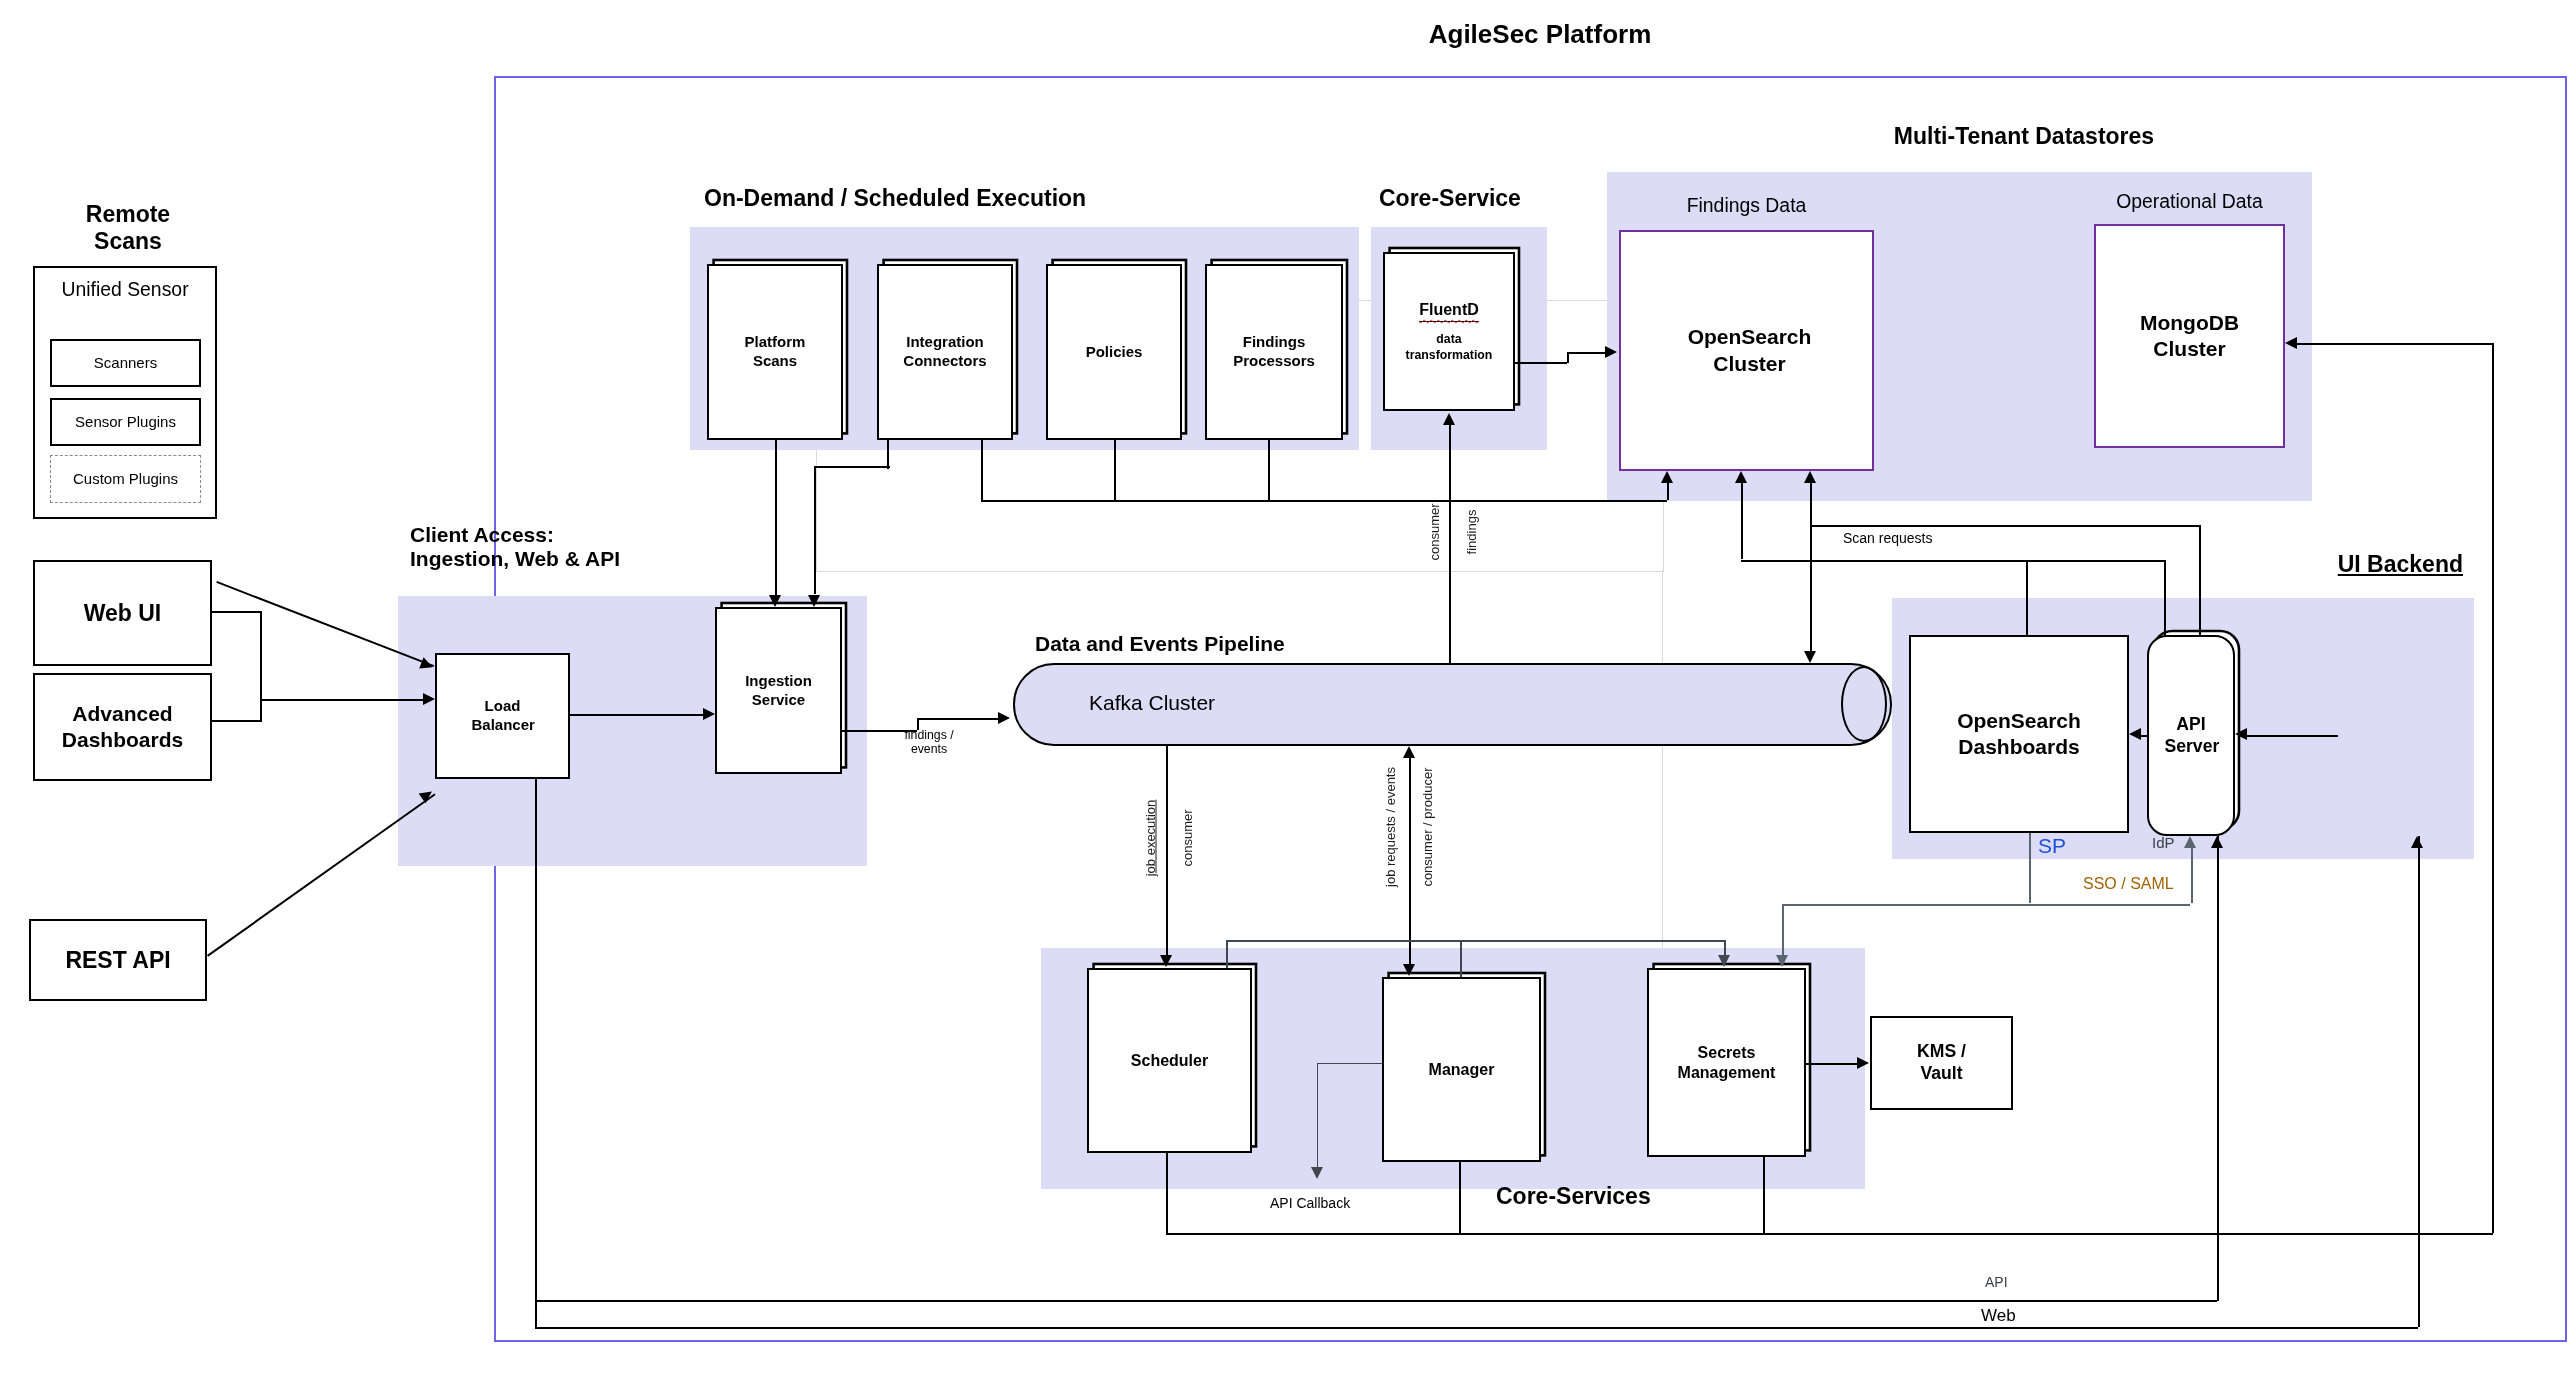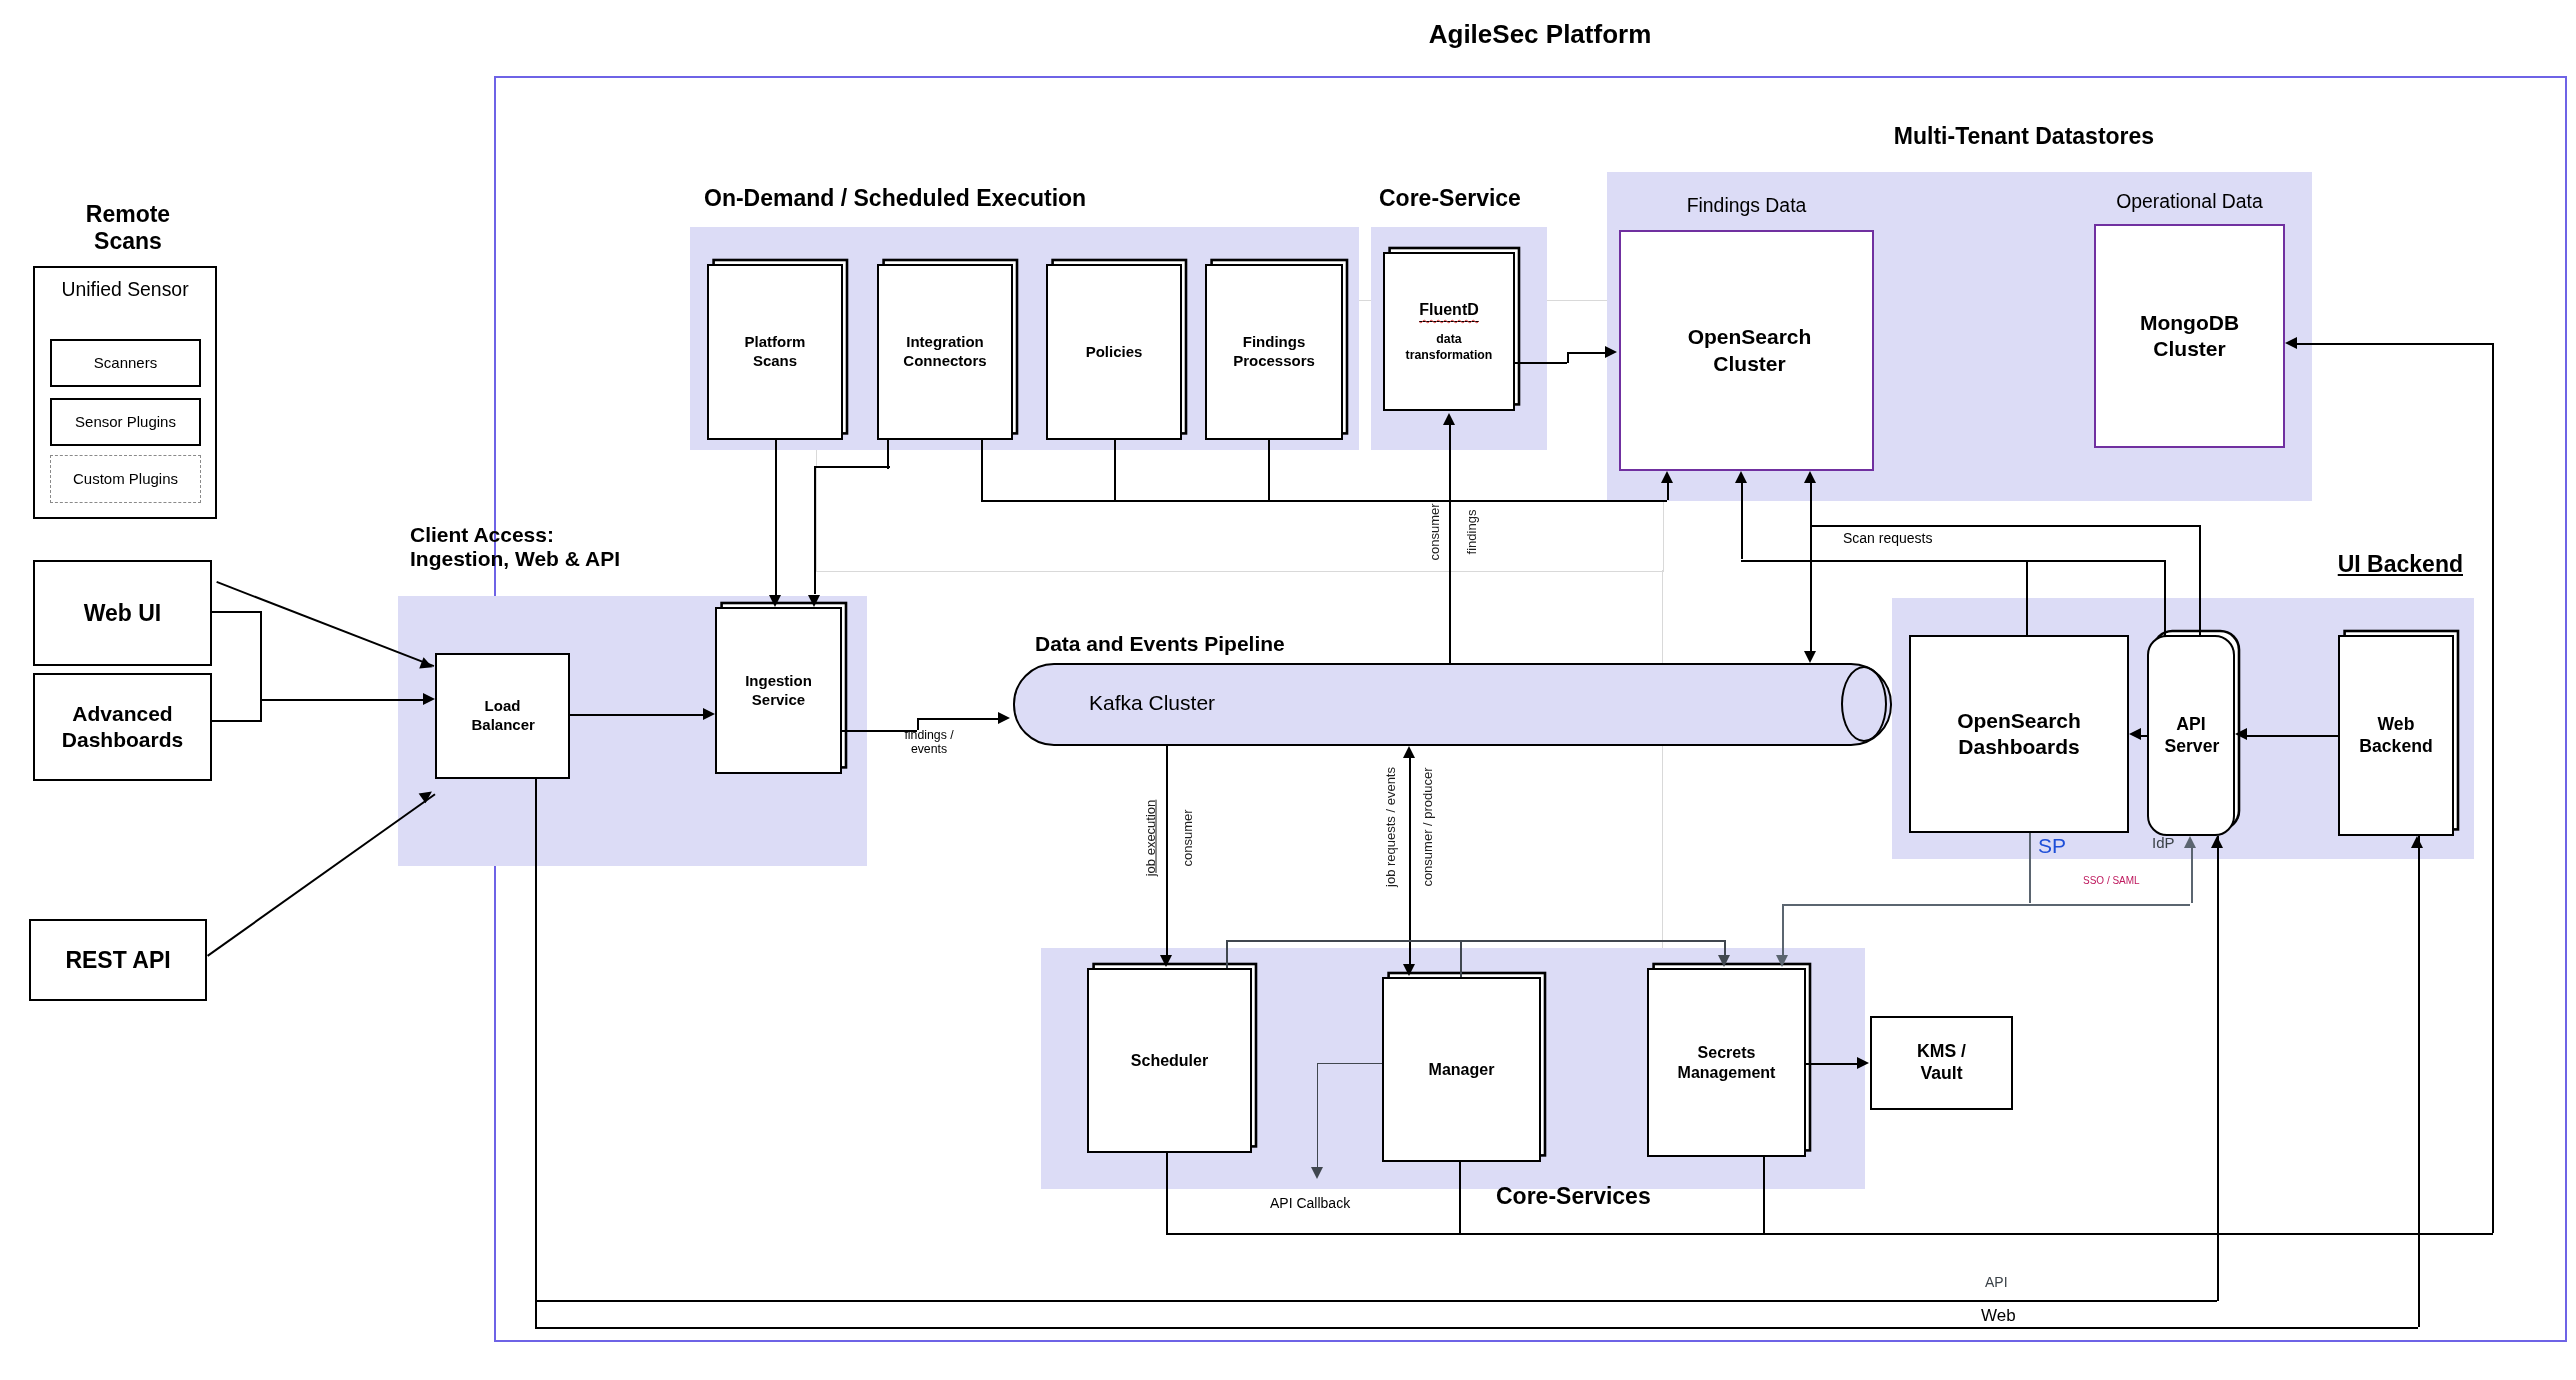--- a/index.html
+++ b/index.html
@@ -128,26 +128,23 @@
   <div class="rot" style="left:1390px;top:827px;">job requests / events</div>
   <div class="rot" style="left:1427px;top:827px;">consumer / producer</div>
 
   <div class="lbl" style="left:2287px;top:551px;width:176px;text-align:right;font-size:23px;text-decoration:underline;">UI Backend</div>
   <div class="box" style="left:1909px;top:635px;width:220px;height:198px;font-size:21px;">
     <span style="width:158px;">OpenSearch Dashboards</span>
   </div>
   <div class="box stack" style="left:2147px;top:635px;width:88px;height:201px;font-size:17.6px;border-radius:20px;">
     <span style="width:53px;">API Server</span>
   </div>
-  <div class="box stack" style="left:2338px;top:635px;width:116px;height:201px;font-size:17.6px;">
-    <span style="width:79px;">Web Backend</span>
-  </div>
   <div class="slbl" style="left:2038px;top:834px;font-size:21px;color:#1d4ed8;">SP</div>
   <div class="slbl" style="left:2152px;top:834px;font-size:15px;color:#3b4248;">IdP</div>
-  <div class="slbl" style="left:2083px;top:875px;font-size:10px;color:#be185d;">SSO / SAML</div>
+  <div class="slbl" style="left:2083px;top:875px;font-size:16px;color:#a16207;">SSO / SAML</div>
   <div class="slbl" style="left:1843px;top:530px;font-size:14px;">Scan requests</div>
 
   <div class="box stack" style="left:1087px;top:968px;width:165px;height:185px;font-size:16px;">
     <span>Scheduler</span>
   </div>
   <div class="box stack" style="left:1382px;top:977px;width:159px;height:185px;font-size:16px;">
     <span>Manager</span>
   </div>
   <div class="box stack" style="left:1647px;top:968px;width:159px;height:189px;font-size:16px;">
     <span style="width:106px;">Secrets Management</span>

